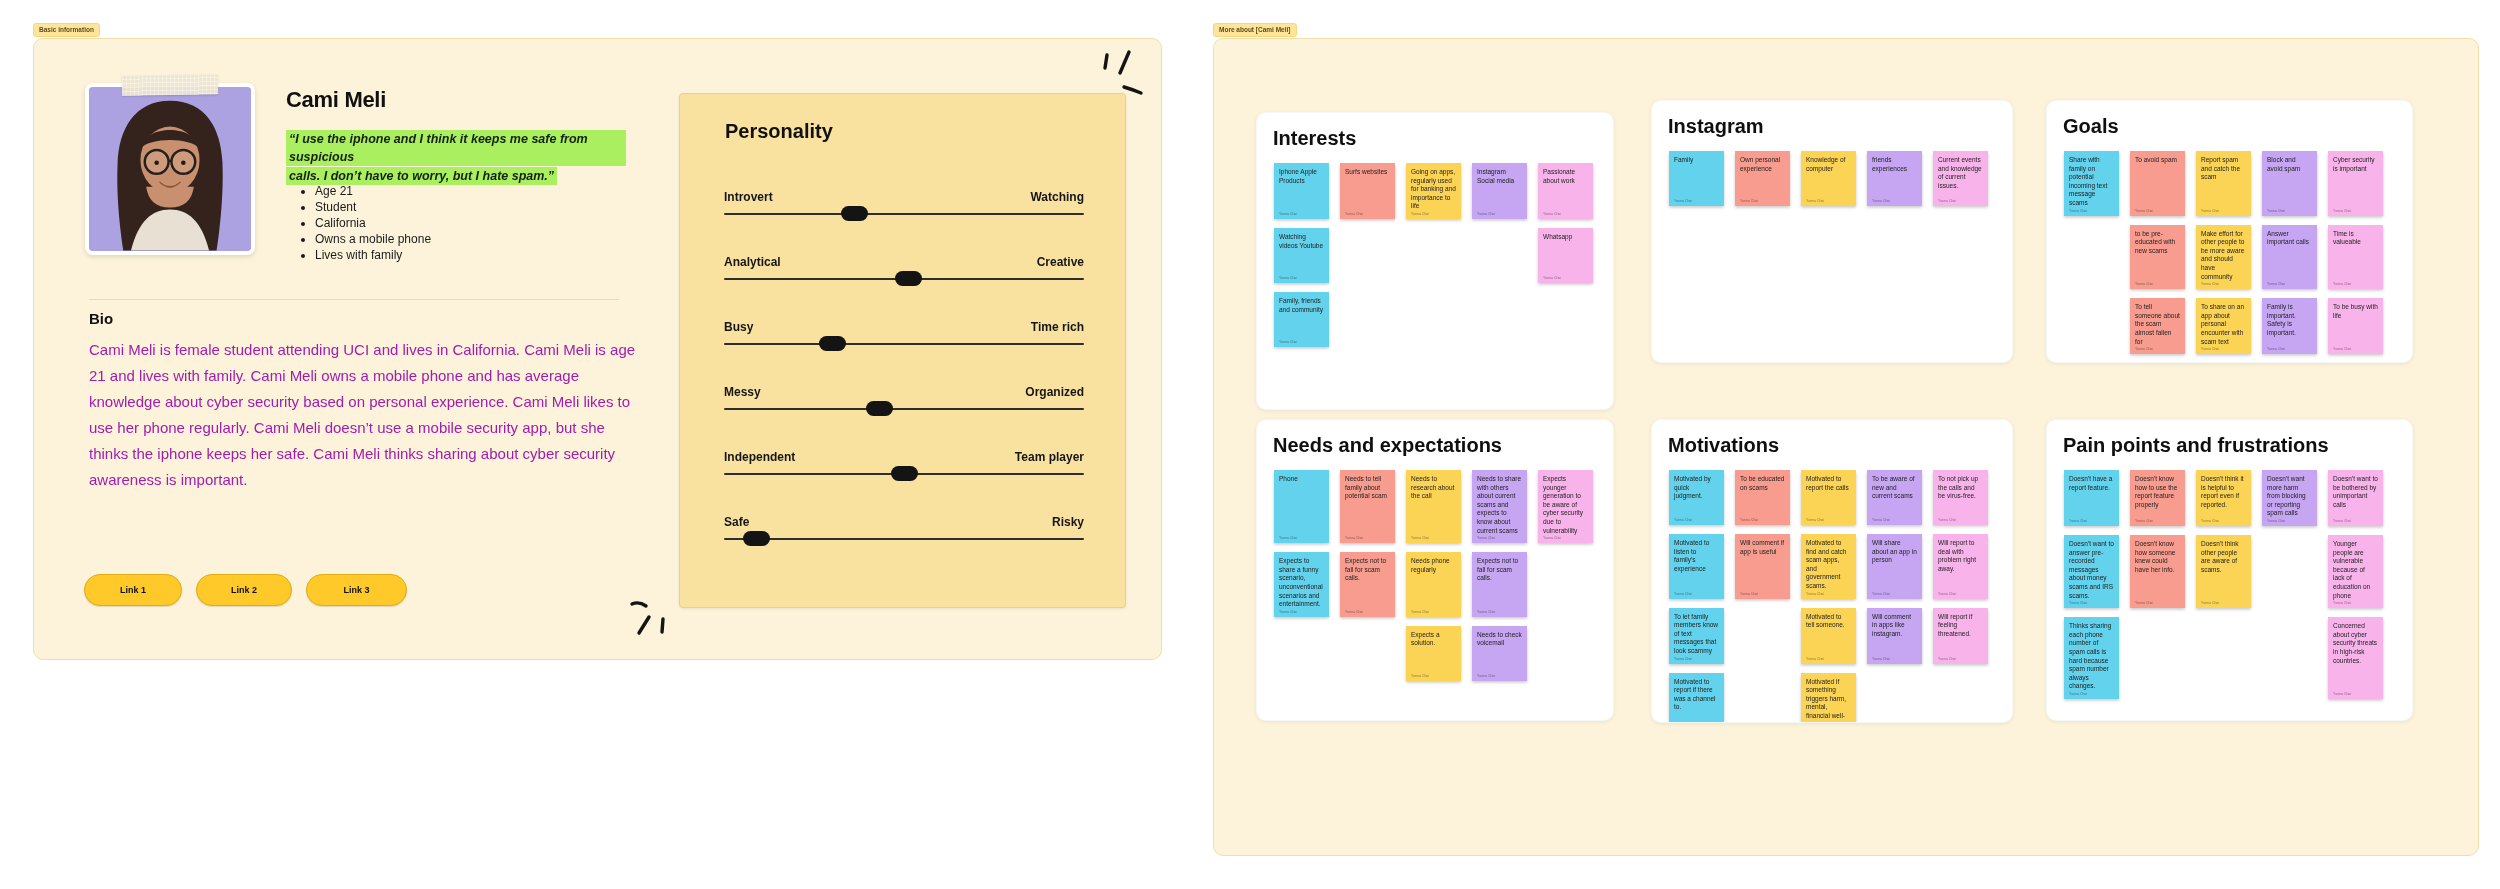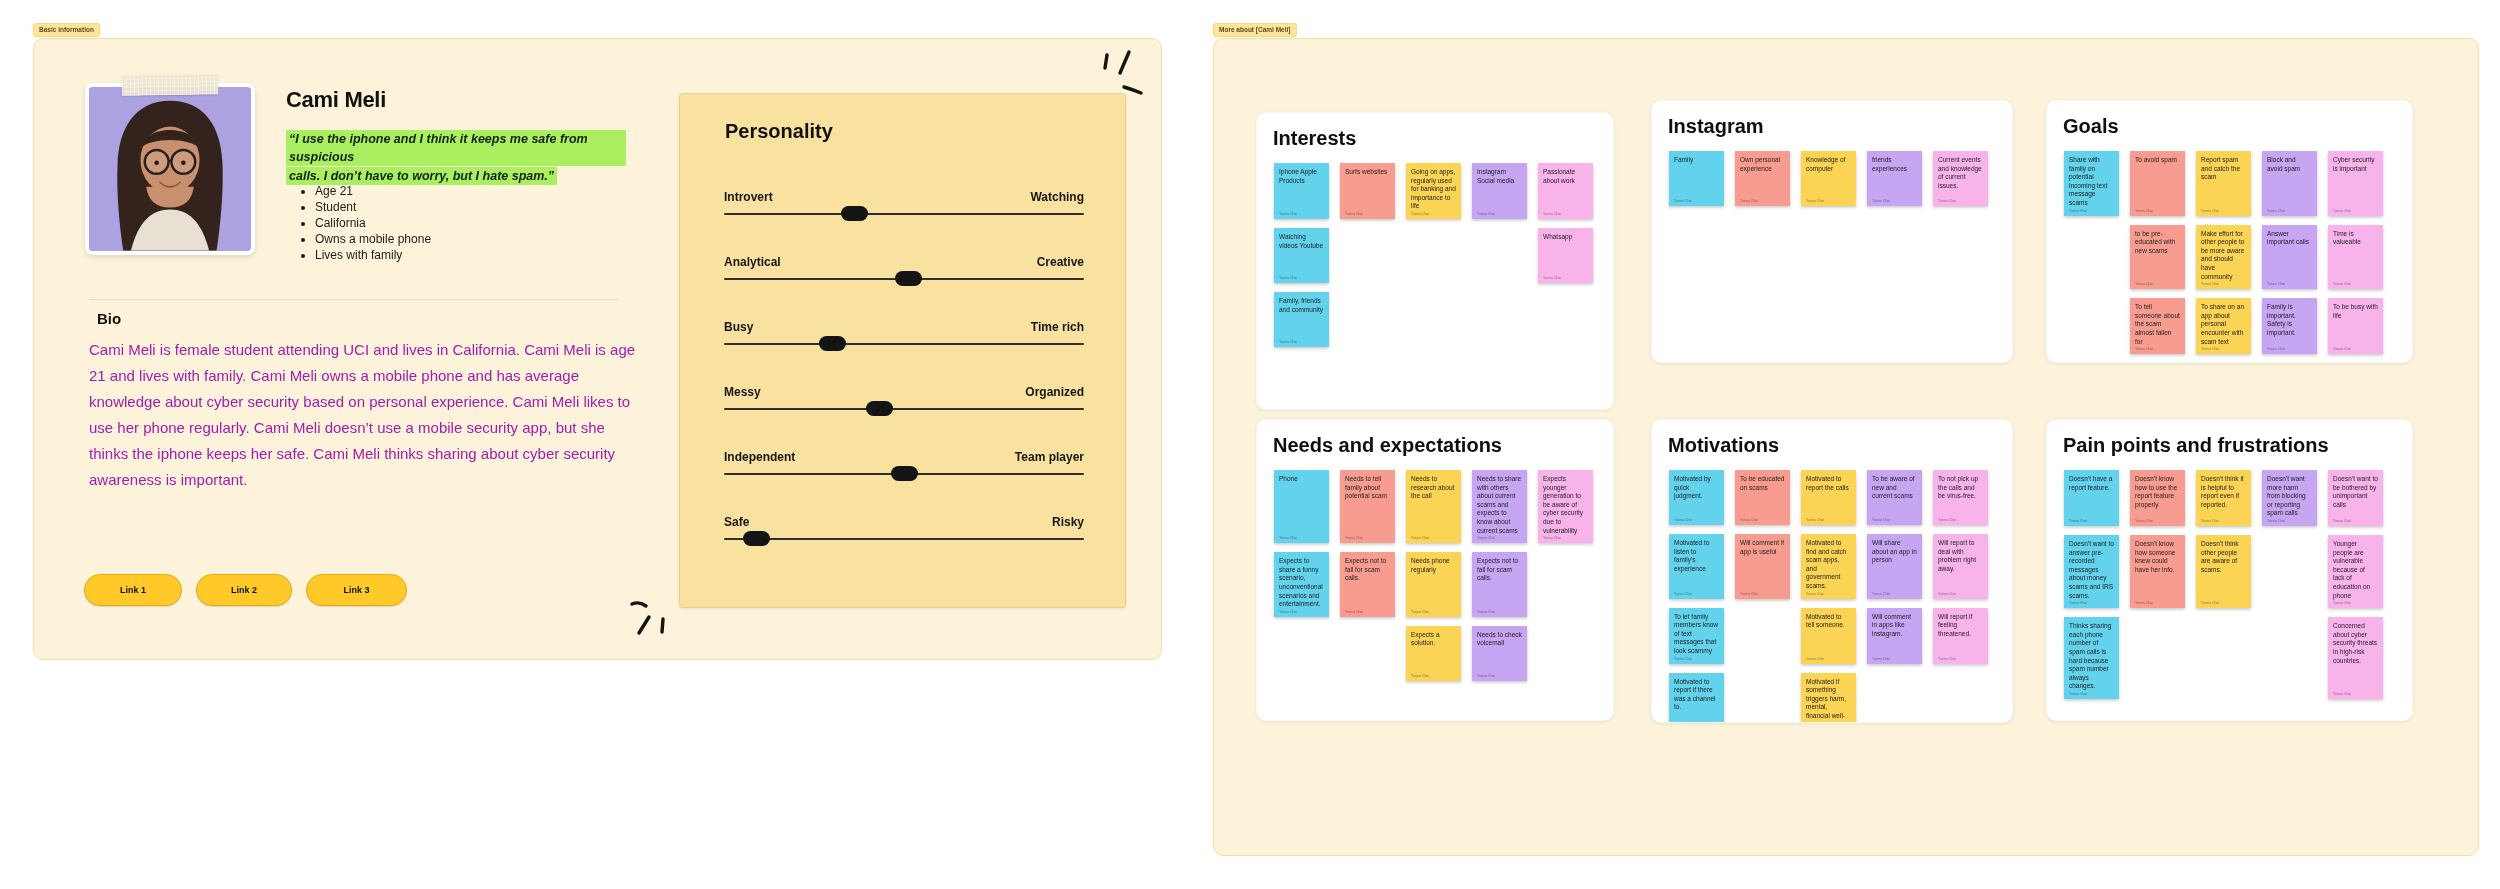--- a/index.html
+++ b/index.html
@@ -31,21 +31,21 @@
   .persona-name{position:absolute;left:252px;top:48px;font-size:22px;font-weight:bold;
     letter-spacing:-0.3px;color:#111;}
   .quote{position:absolute;left:252px;top:91px;width:340px;font-size:12.5px;
     font-weight:bold;font-style:italic;line-height:18px;color:#152210;}
   .quote .hl{background:#A9EF5F;padding:0 3px;box-decoration-break:clone;display:inline-block;margin-bottom:1px;}
   .facts{position:absolute;left:256px;top:132px;margin:12px;padding-left:13px;}
   .facts li{font-size:12px;line-height:16px;color:#1c1c1c;}
 
   .divider{position:absolute;left:55px;top:260px;width:530px;height:1px;background:#E6DAB8;}
 
-  .bio-heading{position:absolute;left:55px;top:271px;font-size:15px;font-weight:bold;color:#111;margin-left:8px;}
+  .bio-heading{position:absolute;left:55px;top:271px;font-size:15px;font-weight:bold;color:#111;}
   .bio-text{position:absolute;left:55px;top:298px;width:552px;font-size:15px;line-height:26px;color:#a21caf;}
 
   
   .link-buttons{position:absolute;left:50px;top:535px;display:flex;gap:14px;}
   .link-btn{height:32px;background:#FFC929;border:1px solid #E3AC13;border-radius:16px;
     font-family:inherit;font-size:9px;font-weight:bold;color:#111;cursor:pointer;
     box-shadow:0 1px 1px rgba(0,0,0,0.12);}
   .link-btn:nth-child(1){width:98px;}
   .link-btn:nth-child(2){width:96px;}
   .link-btn:nth-child(3){width:101px;}

